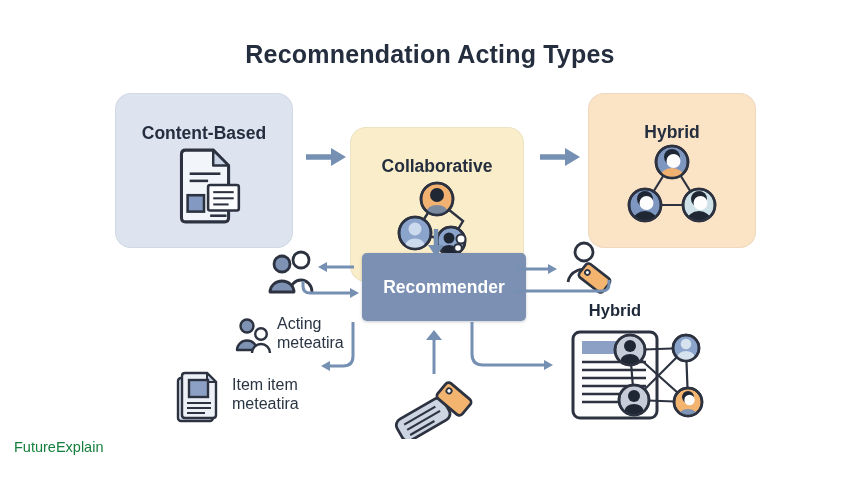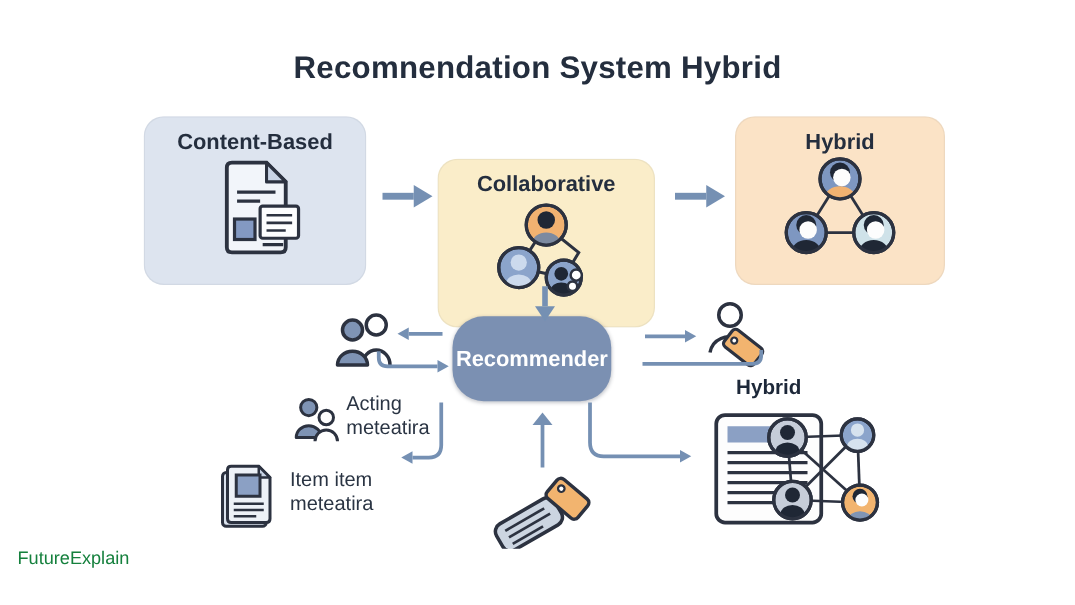--- a/index.html
+++ b/index.html
@@ -1,43 +1,43 @@
 <!DOCTYPE html>
 <html><head>
 <meta charset="utf-8">
 <style>
   html,body{margin:0;padding:0;background:#fff;}
   .canvas{position:relative;width:860px;height:484px;background:#ffffff;overflow:hidden;
           font-family:"Liberation Sans","DejaVu Sans",sans-serif;}
   .title{position:absolute;top:40px;left:0;width:100%;text-align:center;
          font-size:25px;font-weight:700;color:#242e3e;letter-spacing:.2px;}
-  .topbox{position:absolute;top:93px;height:135px;border-radius:16px;box-sizing:border-box;
+  .topbox{position:absolute;top:93px;height:155px;border-radius:16px;box-sizing:border-box;
           display:flex;flex-direction:column;align-items:center;padding-top:9px;
-          border:1px solid rgba(40,50,70,.06);}
+          border:1px solid rgba(40,50,70,.06);justify-content:center;}
   .topbox .lbl{font-size:17.5px;font-weight:700;color:#242e3e;}
   #box-content{left:115px;width:178px;}
   #box-collab{left:350px;width:174px;}
   #box-hybrid{left:588px;width:168px;}
-  .rec{position:absolute;left:362px;top:253px;width:127px;height:68px;border-radius:25px;
+  .rec{position:absolute;left:362px;top:253px;width:164px;height:68px;border-radius:5px;
        display:flex;align-items:center;justify-content:center;
        font-size:17.5px;font-weight:700;color:#fff;box-shadow:0 1px 3px rgba(30,40,60,.25);}
   .txt{position:absolute;font-size:16px;line-height:19px;color:#2a3443;}
   .hyb2{position:absolute;left:578px;top:301px;width:74px;text-align:center;
         font-size:16.5px;font-weight:700;color:#1d2839;}
   .wm{position:absolute;left:14px;top:439px;font-size:14.5px;color:#15803d;}
   .icon{position:absolute;}
   svg{display:block;}
   .arrows{position:absolute;left:0;top:0;pointer-events:none;}
 </style>
 </head>
 <body>
 
 <div class="canvas">
 
-  <div class="title">Recomnendation System Hybrid</div>
+  <div class="title">Recomnendation Acting Types</div>
 
   <div class="topbox" id="box-content" style="background-color: rgb(221, 228, 239);">
     <div class="lbl">Content-Based</div>
     <svg width="82" height="84" viewBox="0 0 80 82">
       <path d="M22,6 h27 l15,15 v51 q0,4 -4,4 h-38 q-4,0 -4,-4 v-62 q0,-4 4,-4 z" fill="#f2f5fa" stroke="#2c3240" stroke-width="3"></path>
       <path d="M49,6 l15,15 h-15 z" fill="#c9d4e6" stroke="#2c3240" stroke-width="2.4" stroke-linejoin="round"></path>
       <line x1="26" y1="29" x2="56" y2="29" stroke="#2c3240" stroke-width="2.5"></line>
       <line x1="26" y1="36" x2="44" y2="36" stroke="#2c3240" stroke-width="2.5"></line>
       <rect x="24" y="50" width="16" height="16" fill="#8399c2" stroke="#2c3240" stroke-width="2.5"></rect>
       <rect x="44" y="40" width="30" height="25" rx="2" fill="#fcfdfe" stroke="#2c3240" stroke-width="2.5"></rect>

